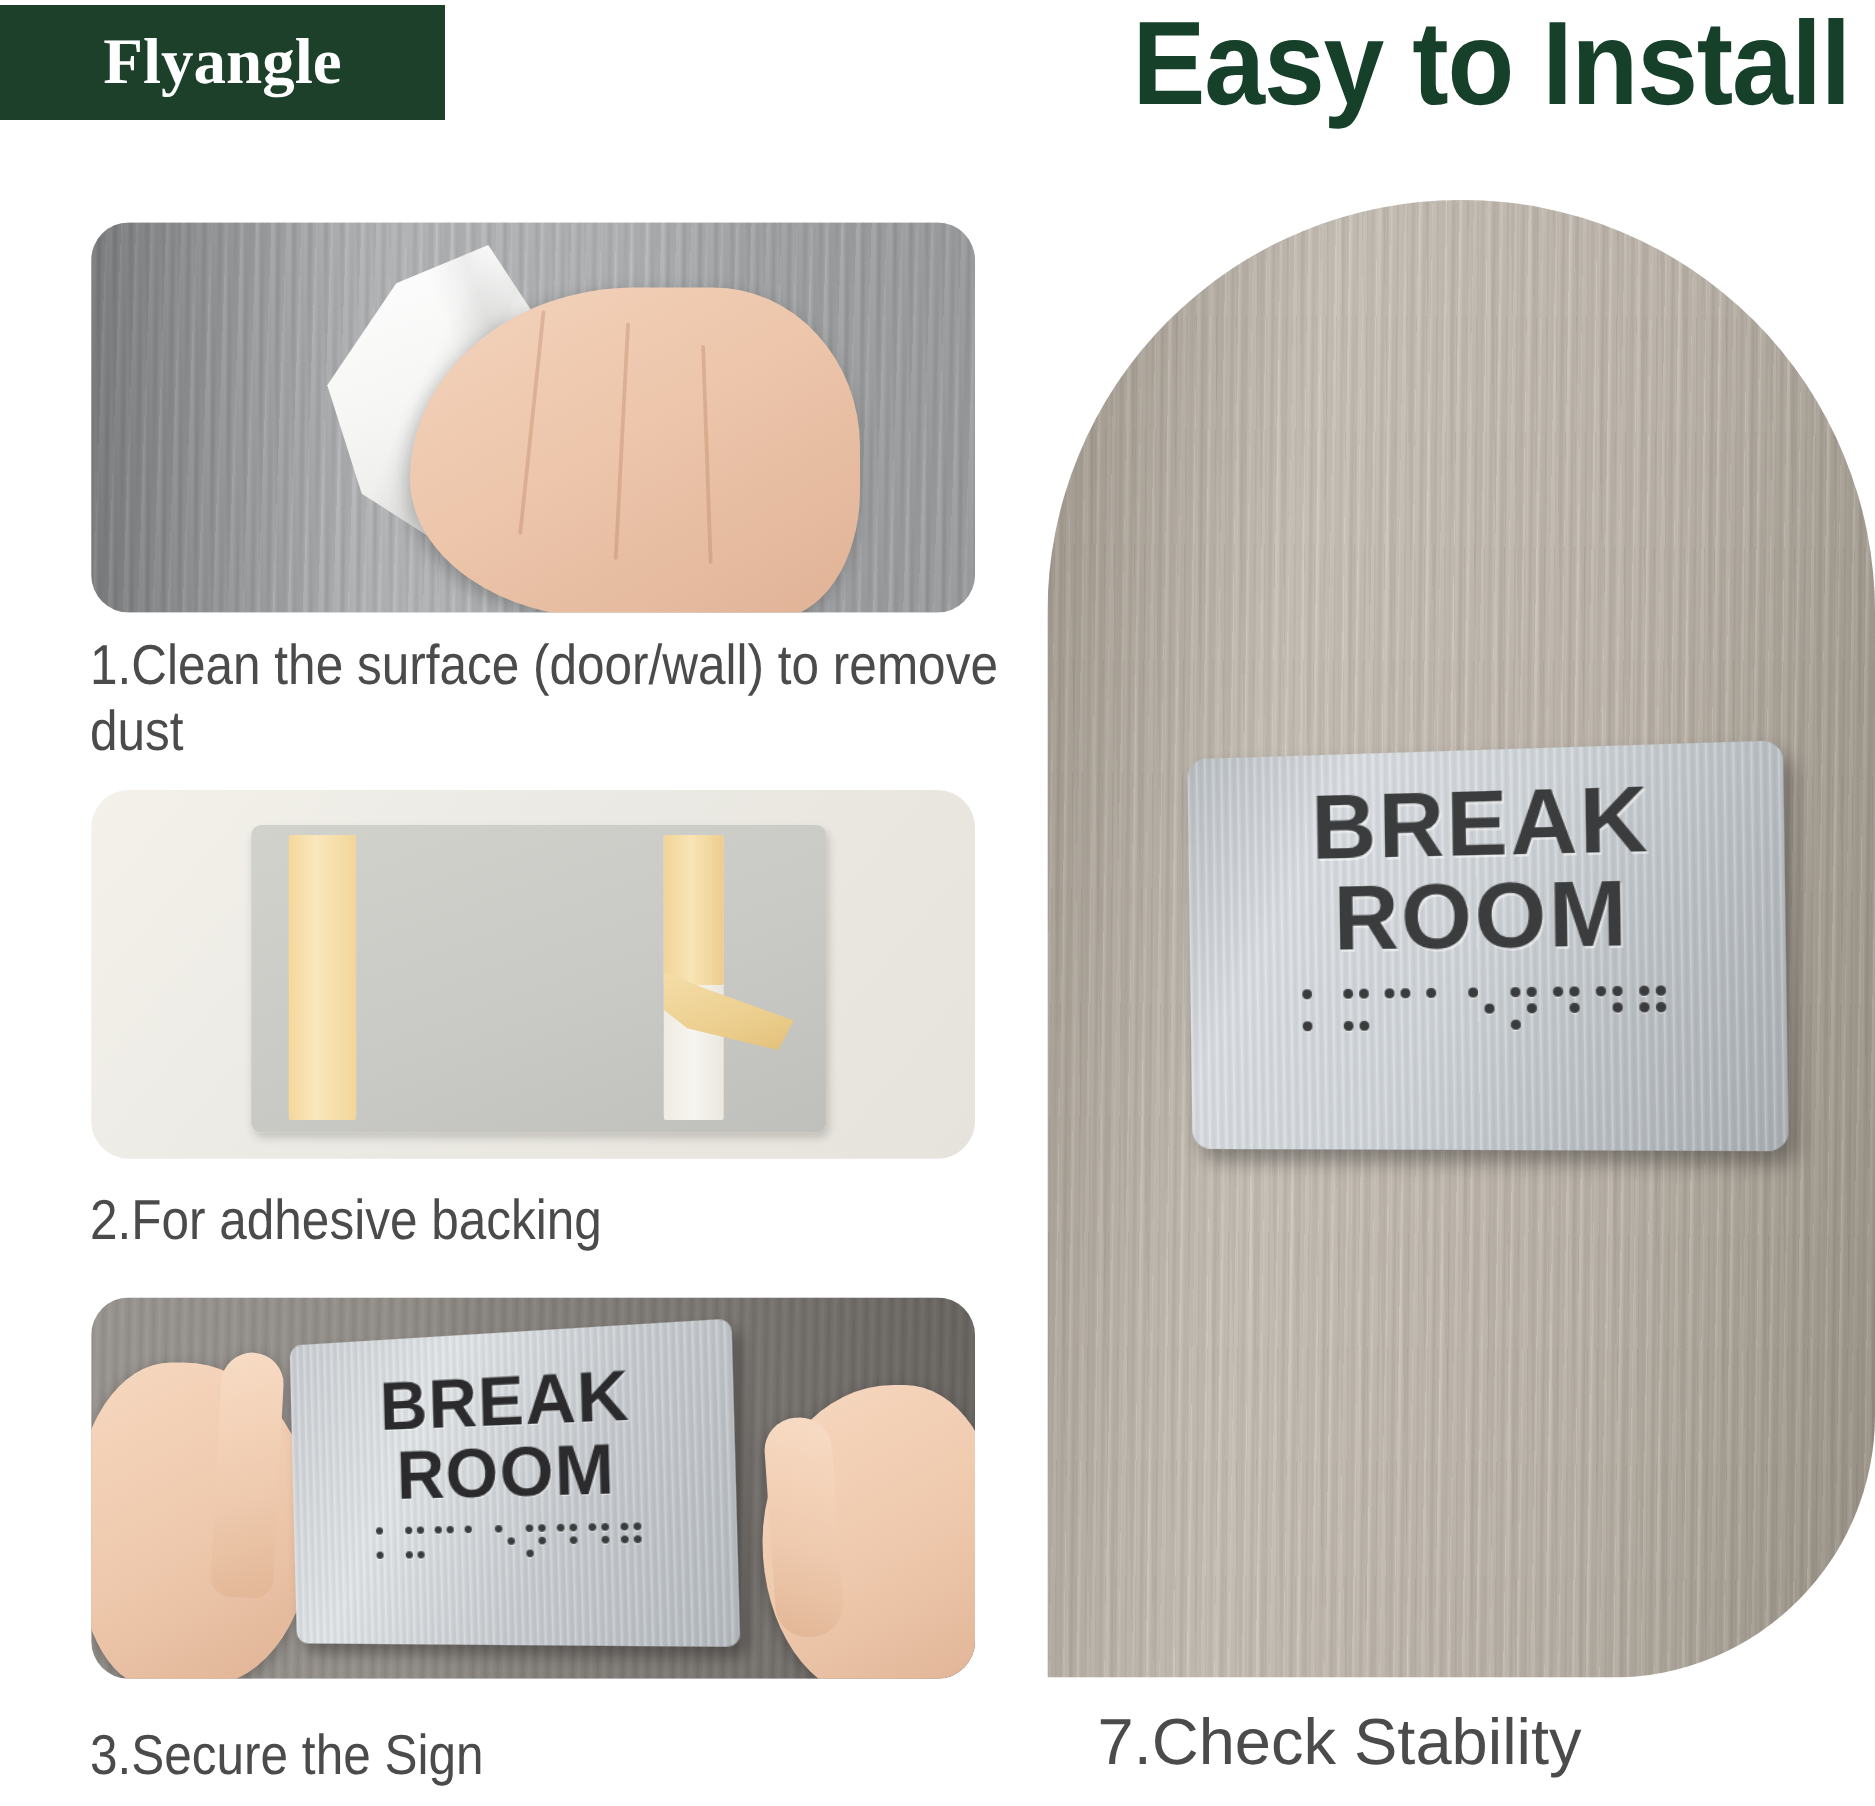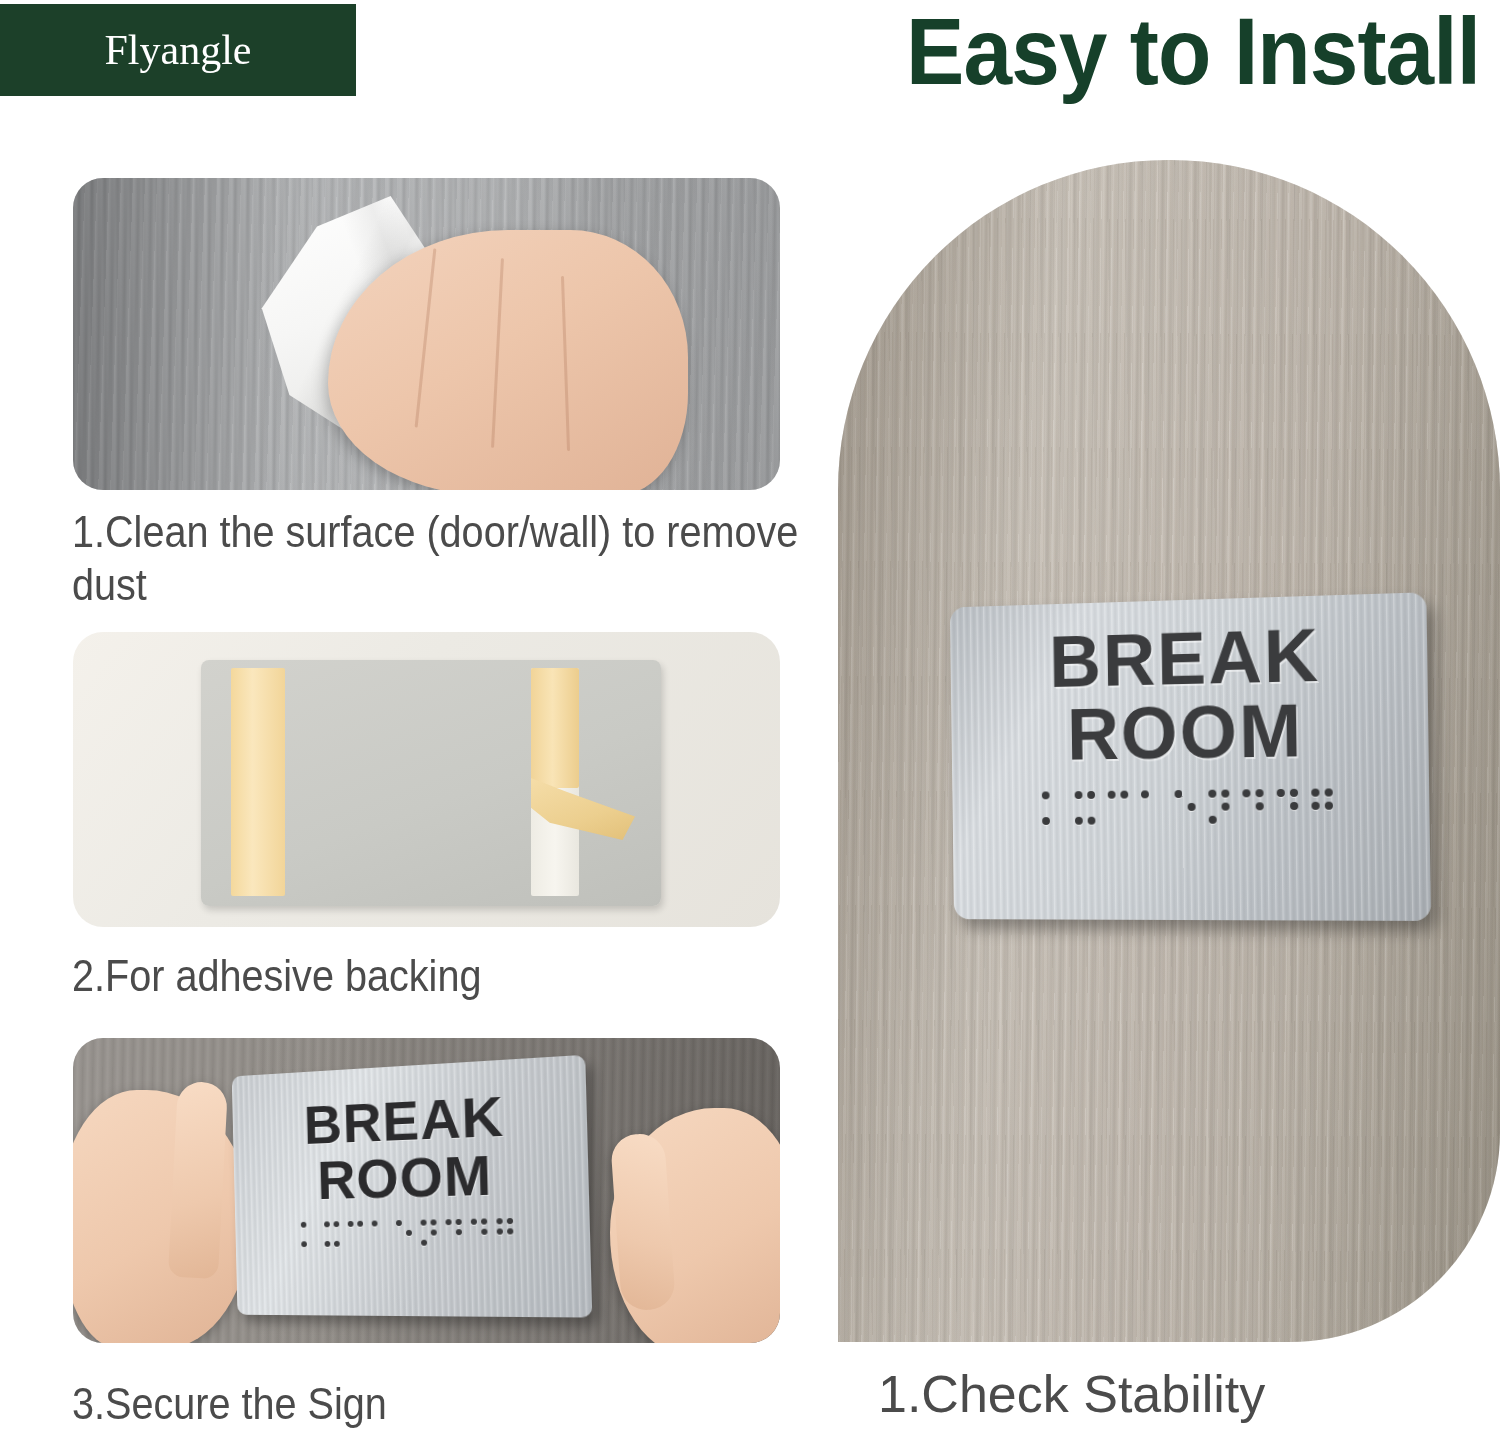--- a/index.html
+++ b/index.html
@@ -9,21 +9,21 @@
     -webkit-font-smoothing:antialiased;
   }
 
   
   #brand-logo{
     position:absolute;left:0;top:4px;width:356px;height:92px;
     background:#1c4029;display:flex;align-items:center;justify-content:center;
   }
   #brand-logo .brand-text{
     font-family:"Liberation Serif","DejaVu Serif",serif;
-    font-weight:400;font-size:42px;color:#ffffff;letter-spacing:0px;
+    font-weight:700;font-size:52px;color:#ffffff;letter-spacing:0px;
     line-height:1;
   }
   #page-title{
     position:absolute;left:520px;top:-4px;width:960px;height:110px;
     display:flex;align-items:center;justify-content:flex-end;
     font-weight:700;font-size:95px;color:#16402a;
     letter-spacing:-1px;white-space:nowrap;
     transform:scaleX(0.92);transform-origin:right center;
   }
 
@@ -414,13 +414,13 @@
           <i class="on"></i>
           <i class="on"></i>
           <i class="on"></i>
           <i></i>
           <i></i>
         </span>
       </div>
   </div>
 </div>
 
-<div id="caption-4">1.Check Stability</div>
+<div id="caption-4">7.Check Stability</div>
 
 </body></html>

